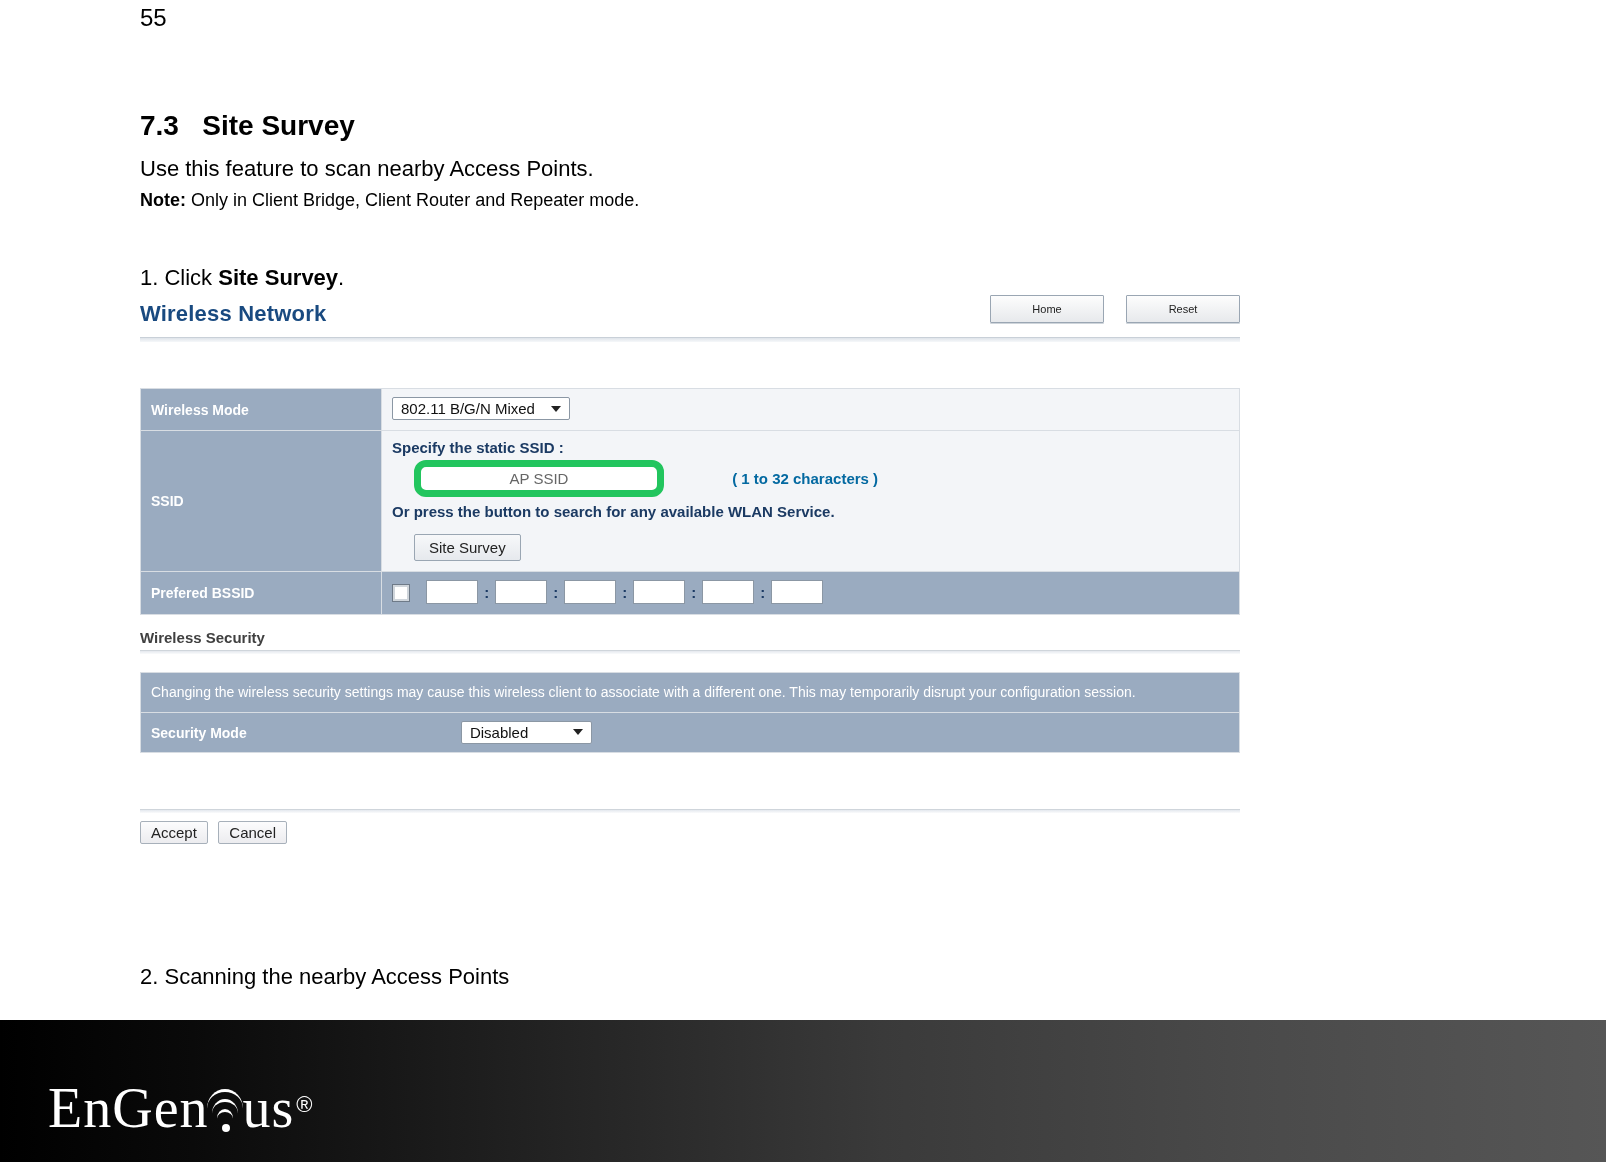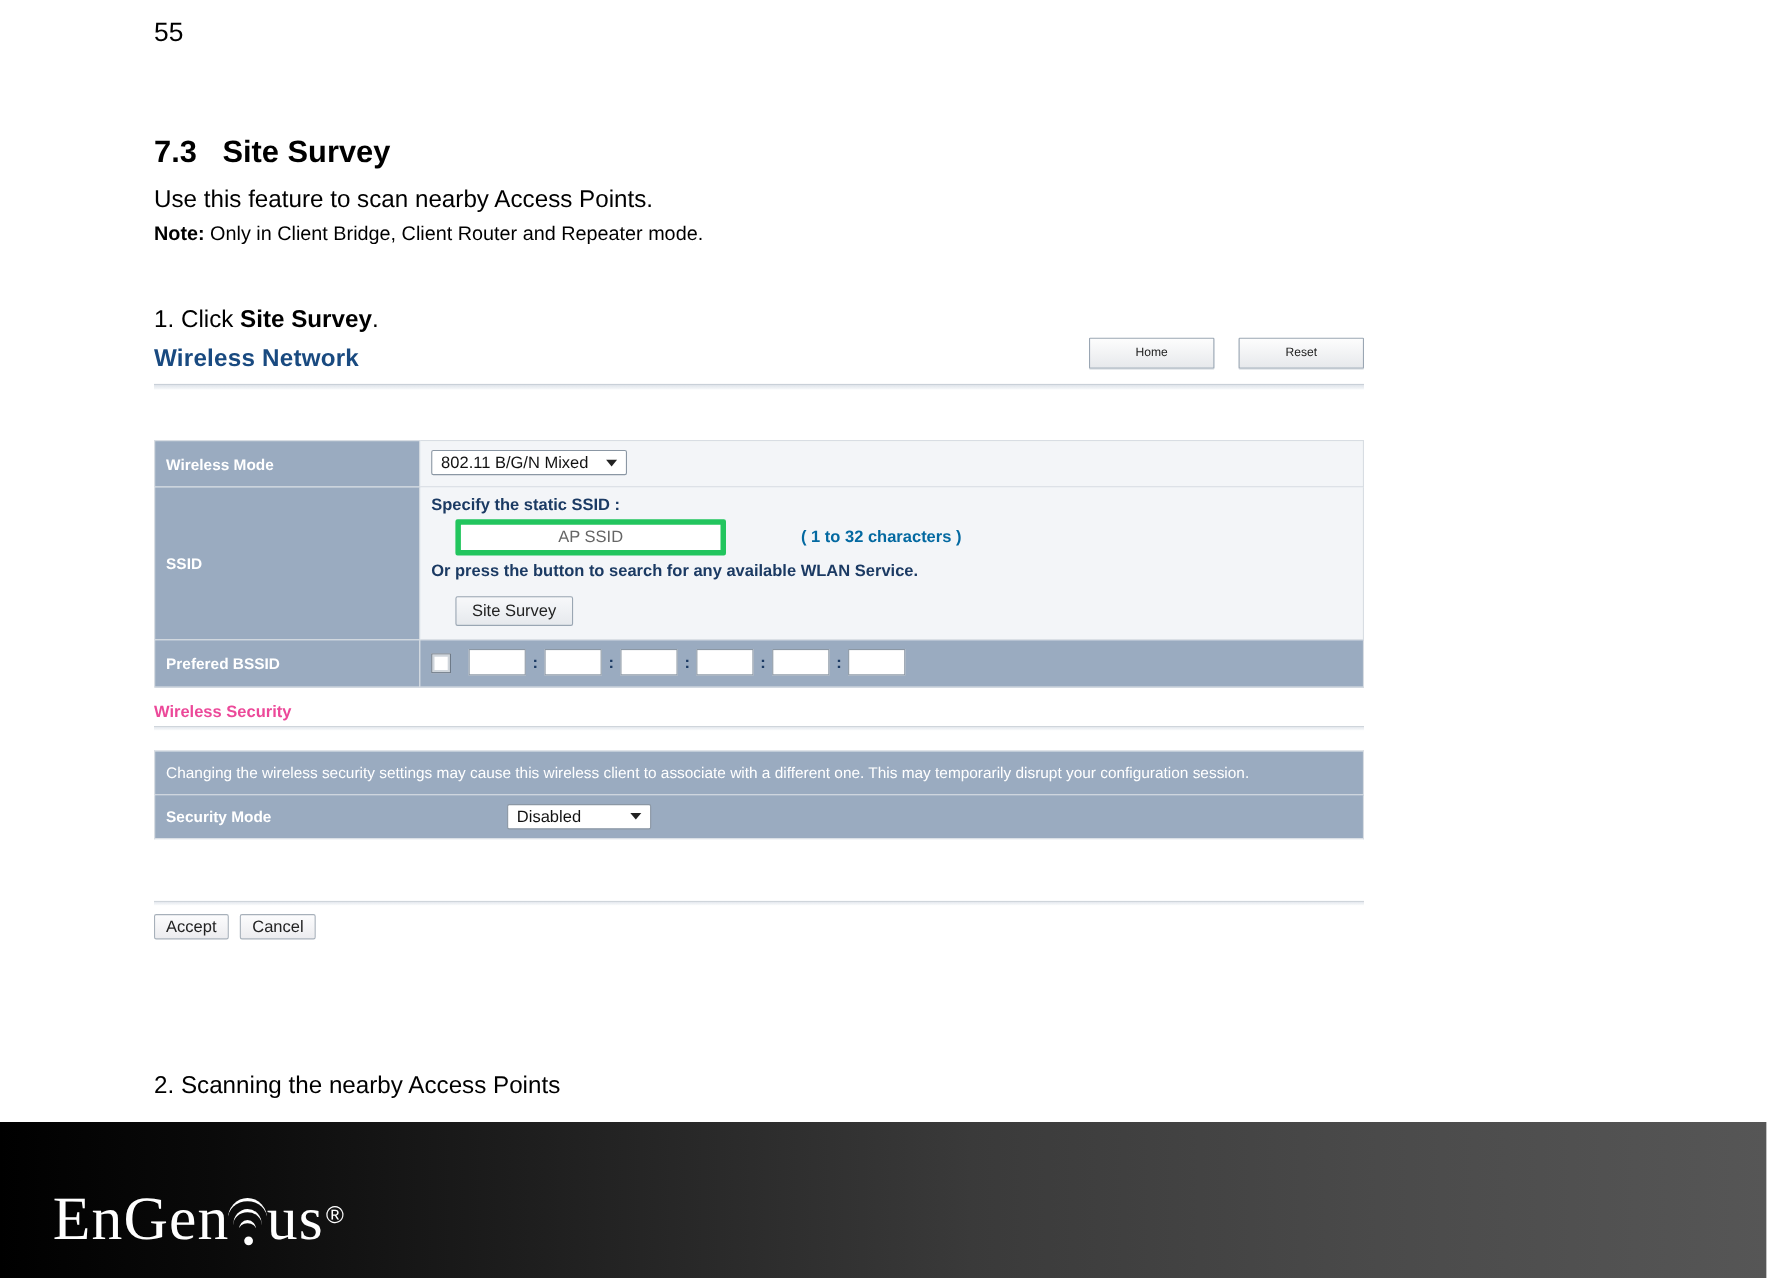--- a/index.html
+++ b/index.html
@@ -1,44 +1,44 @@
 <!DOCTYPE html>
 <html><head>
 <meta charset="utf-8">
 <style>
 html,body{margin:0;padding:0;background:#fff;font-family:Arial,Helvetica,sans-serif;color:#000}
 .page{width:1606px;height:1162px;position:relative;overflow:hidden}
-.content{position:absolute;left:140px;top:12px;width:1230px}
+.content{position:absolute;left:140px;top:0;width:1230px}
 .pgnum{font-size:24px;margin-top:4px}
 .h-sec{font-size:28px;font-weight:bold;margin-top:78px}
 .desc{font-size:22px;margin-top:14px}
 .note-line{font-size:18px;margin-top:8px}
 .note-bold{font-weight:bold}
 .step{font-size:22px;margin-top:54px}
 .step .b{font-weight:bold}
 .panel{position:relative;width:1100px;margin-top:10px}
 .panel-title{color:#194a80;font-size:22px;font-weight:bold;letter-spacing:0.2px}
 .topbtns{position:absolute;right:0;top:-6px;display:flex;gap:22px}
 .winbtn{width:112px;height:26px;border:1px solid #9aa6b3;border-radius:1px;background:linear-gradient(#fdfdfd,#e7e9ec);font-size:11px;color:#222;display:flex;align-items:center;justify-content:center;box-shadow:0 1px 0 #cfd5db}
 .hr{height:4px;background:linear-gradient(#dfe4ea,#f6f8fa);border-top:1px solid #c9d0d8;margin-top:10px}
 .tbl{width:100%;border-collapse:collapse;margin-top:46px}
 .tbl td{border:1px solid #d8dde3}
 .labcell{width:220px;background:#9aabc0;color:#fff;font-size:14px;font-weight:bold;padding:10px 10px;vertical-align:middle}
 .valcell{background:#f3f5f8;padding:8px 10px 10px 10px;font-size:15px;color:#1b3a63;vertical-align:top}
 .select{display:inline-flex;align-items:center;gap:16px;background:#fff;border:1px solid #8b97a4;border-radius:2px;padding:2px 8px 2px 8px;font-size:15px;color:#111}
 .caret{width:0;height:0;border-left:5px solid transparent;border-right:5px solid transparent;border-top:6px solid #222}
 .helpblue{color:#1b3a63;font-weight:bold;font-size:15px}
-.txt{display:inline-block;background:#fff;border:5px solid #22c55e;border-radius:2px;padding:3px 8px;font-size:15px;color:#666;min-width:220px;margin-left:22px;text-align:center}
+.txt{display:inline-block;background:#fff;border:7px solid #22c55e;border-radius:12px;padding:3px 8px;font-size:15px;color:#666;min-width:220px;margin-left:22px;text-align:center}
 .hint{display:inline-block;margin-left:64px;color:#0369a1;font-weight:bold}
 .btn{display:inline-block;background:linear-gradient(#f7f8fa,#e6e9ed);border:1px solid #9aa6b3;border-radius:2px;padding:4px 14px;font-size:15px;color:#222;margin-left:22px;margin-top:14px}
 .chk{width:16px;height:16px;border:1px solid #6e7a88;background:#fff;display:inline-block;vertical-align:middle;box-shadow:inset 0 0 0 2px #cfd5db}
 .mac{display:inline-flex;align-items:center;gap:0;margin-left:12px}
 .mac input{width:46px;height:20px;border:1px solid #8b97a4;background:#fff}
 .mac .colon{padding:0 6px;color:#1b3a63;font-weight:bold}
-.subhdr{font-size:15px;color:#ec4899;font-weight:bold;margin-top:14px}
+.subhdr{font-size:15px;color:#404040;font-weight:bold;margin-top:14px}
 .hr2{height:3px;background:linear-gradient(#e4e8ee,#fafbfc);border-top:1px solid #cfd5db;margin-top:4px}
 .warnrow td{background:#9aabc0;color:#fff;font-size:14px;font-weight:normal;padding:10px 10px;line-height:1.35}
 .secval{background:#9aabc0}
 .secval .labtext{color:#fff;font-weight:bold;font-size:14px}
 .secval .select{margin-left:210px}
 .acceptrow{margin-top:70px}
 .smallbtn{display:inline-block;background:linear-gradient(#fcfcfd,#ececef);border:1px solid #a7b0ba;border-radius:2px;padding:2px 10px;font-size:15px;color:#222;margin-right:6px}
 .step2{font-size:22px;margin-top:120px}
 .footer{position:absolute;left:0;right:0;bottom:0;height:142px;background:linear-gradient(90deg,#000 0%,#0a0a0a 12%,#1e1e1e 30%,#3a3a3a 55%,#4a4a4a 78%,#565656 100%)}
 .logo{position:absolute;left:48px;bottom:22px;color:#fff;display:flex;align-items:flex-end}

